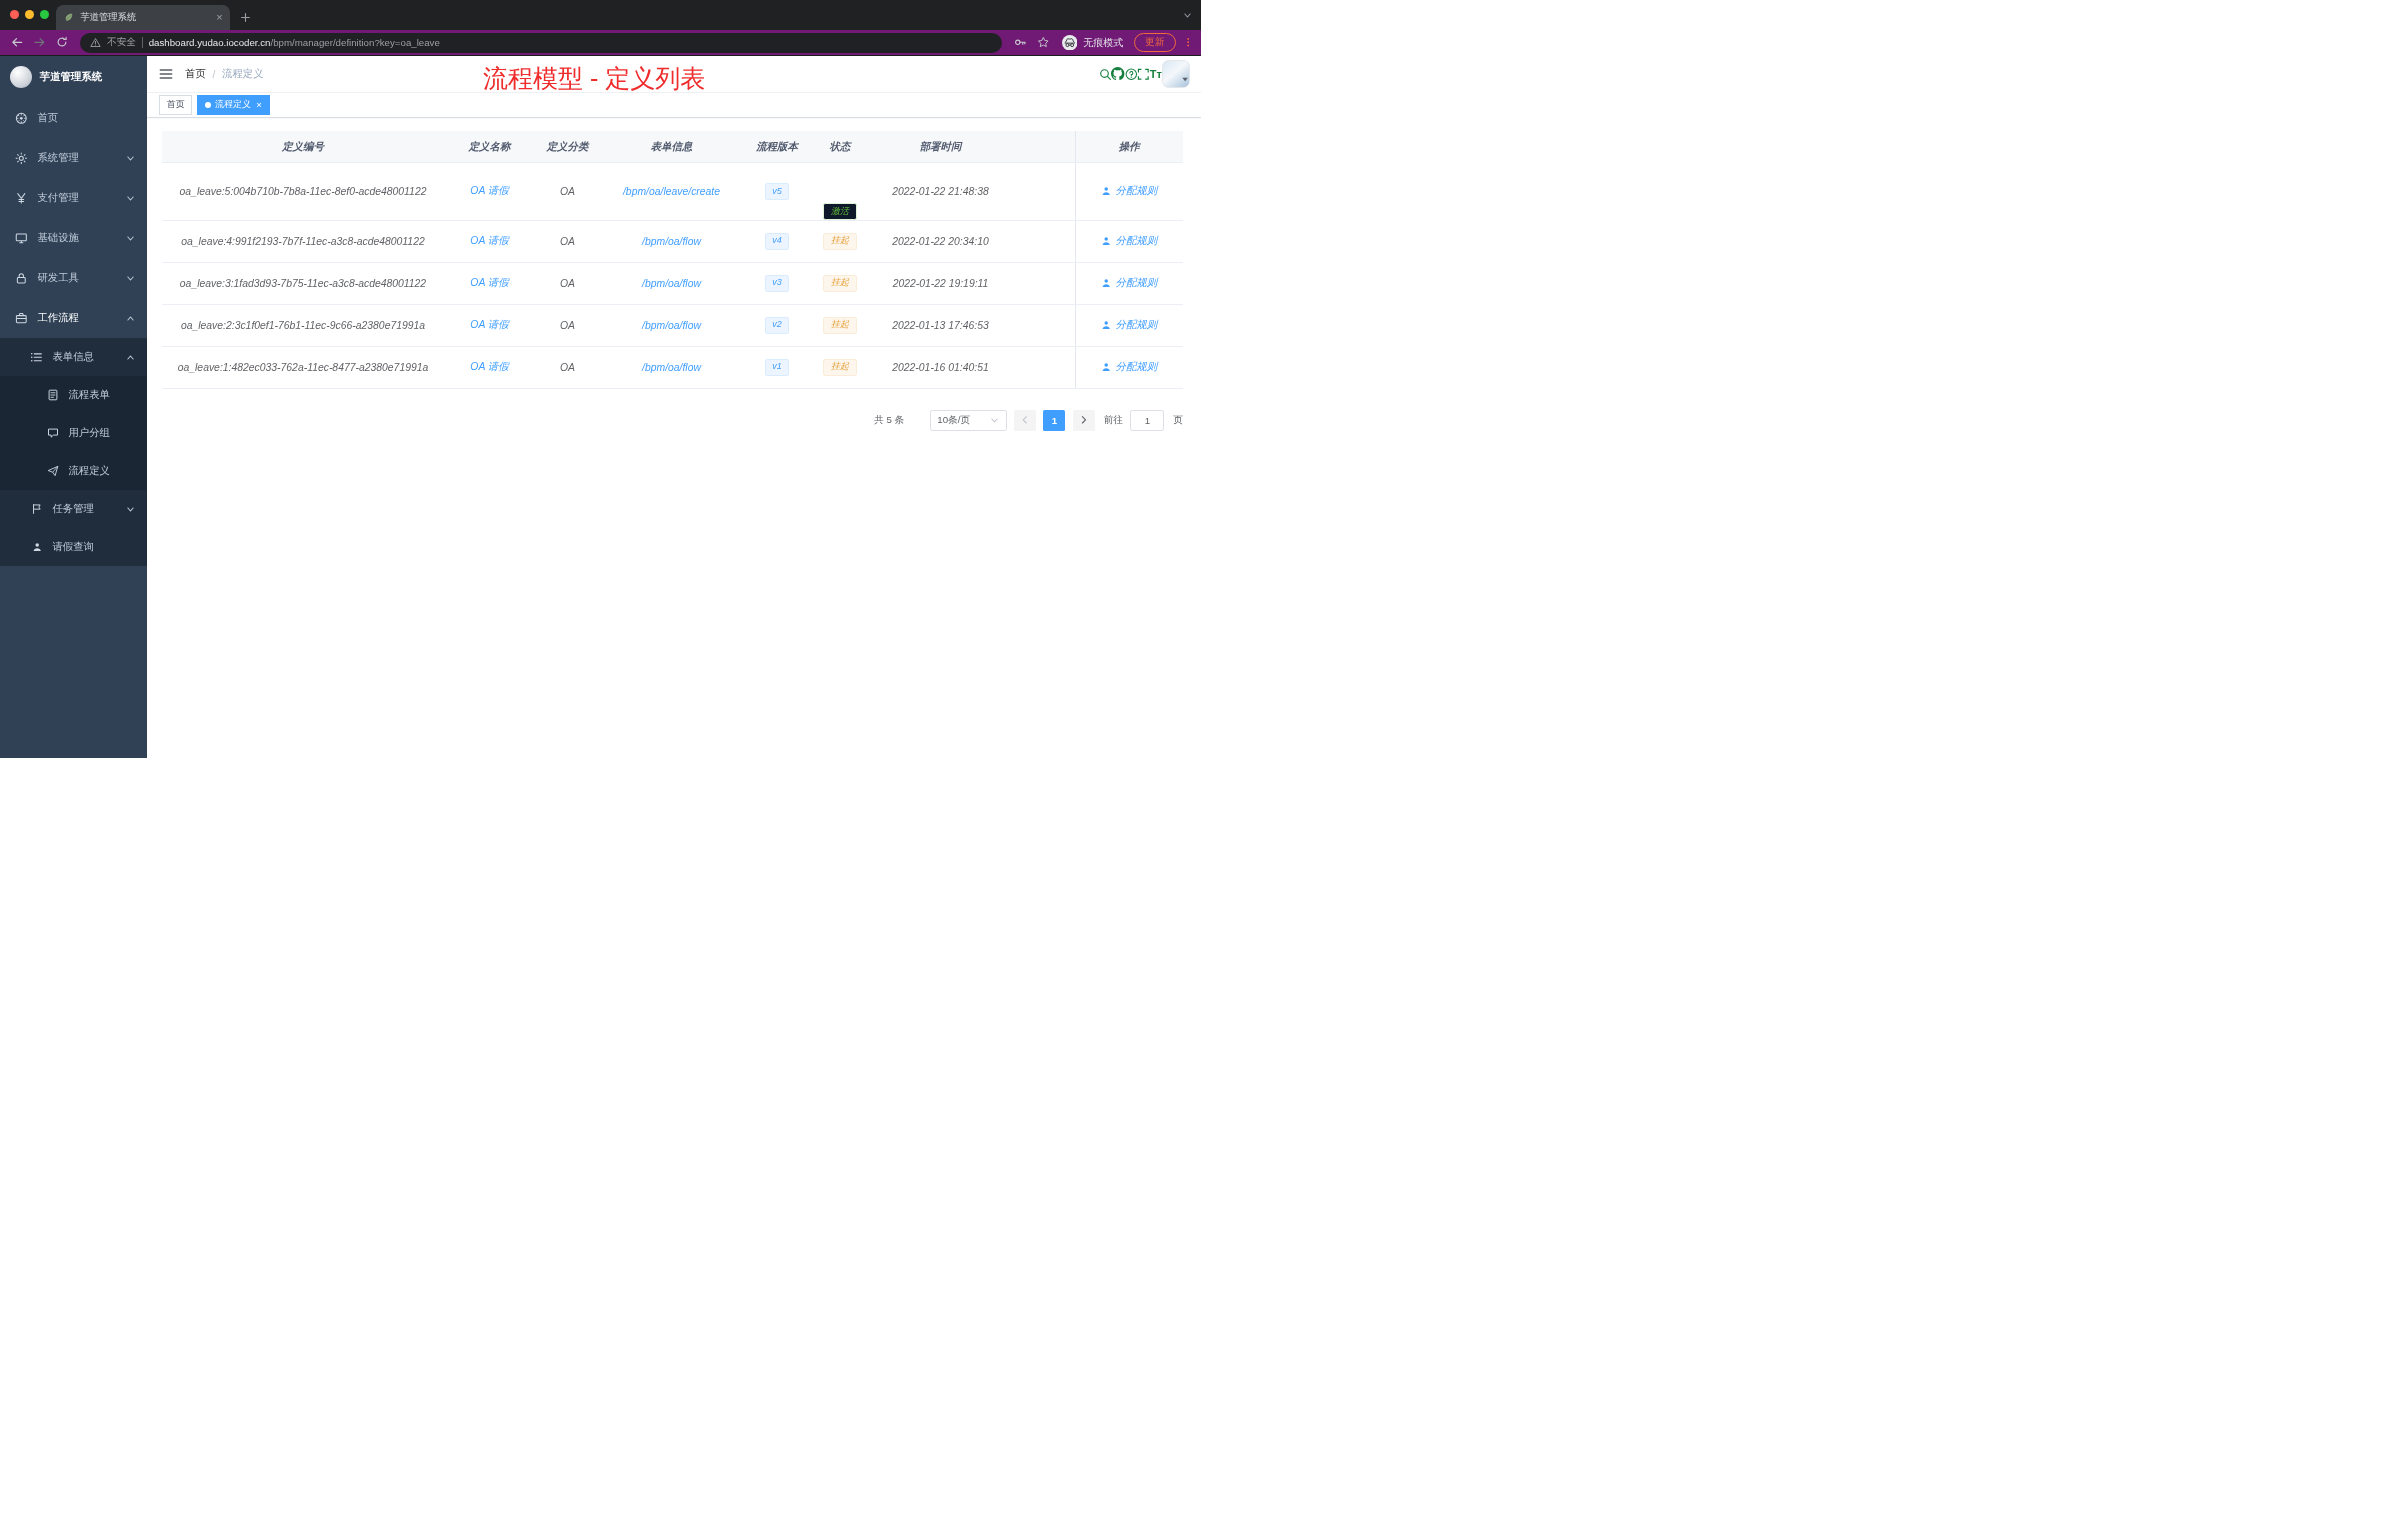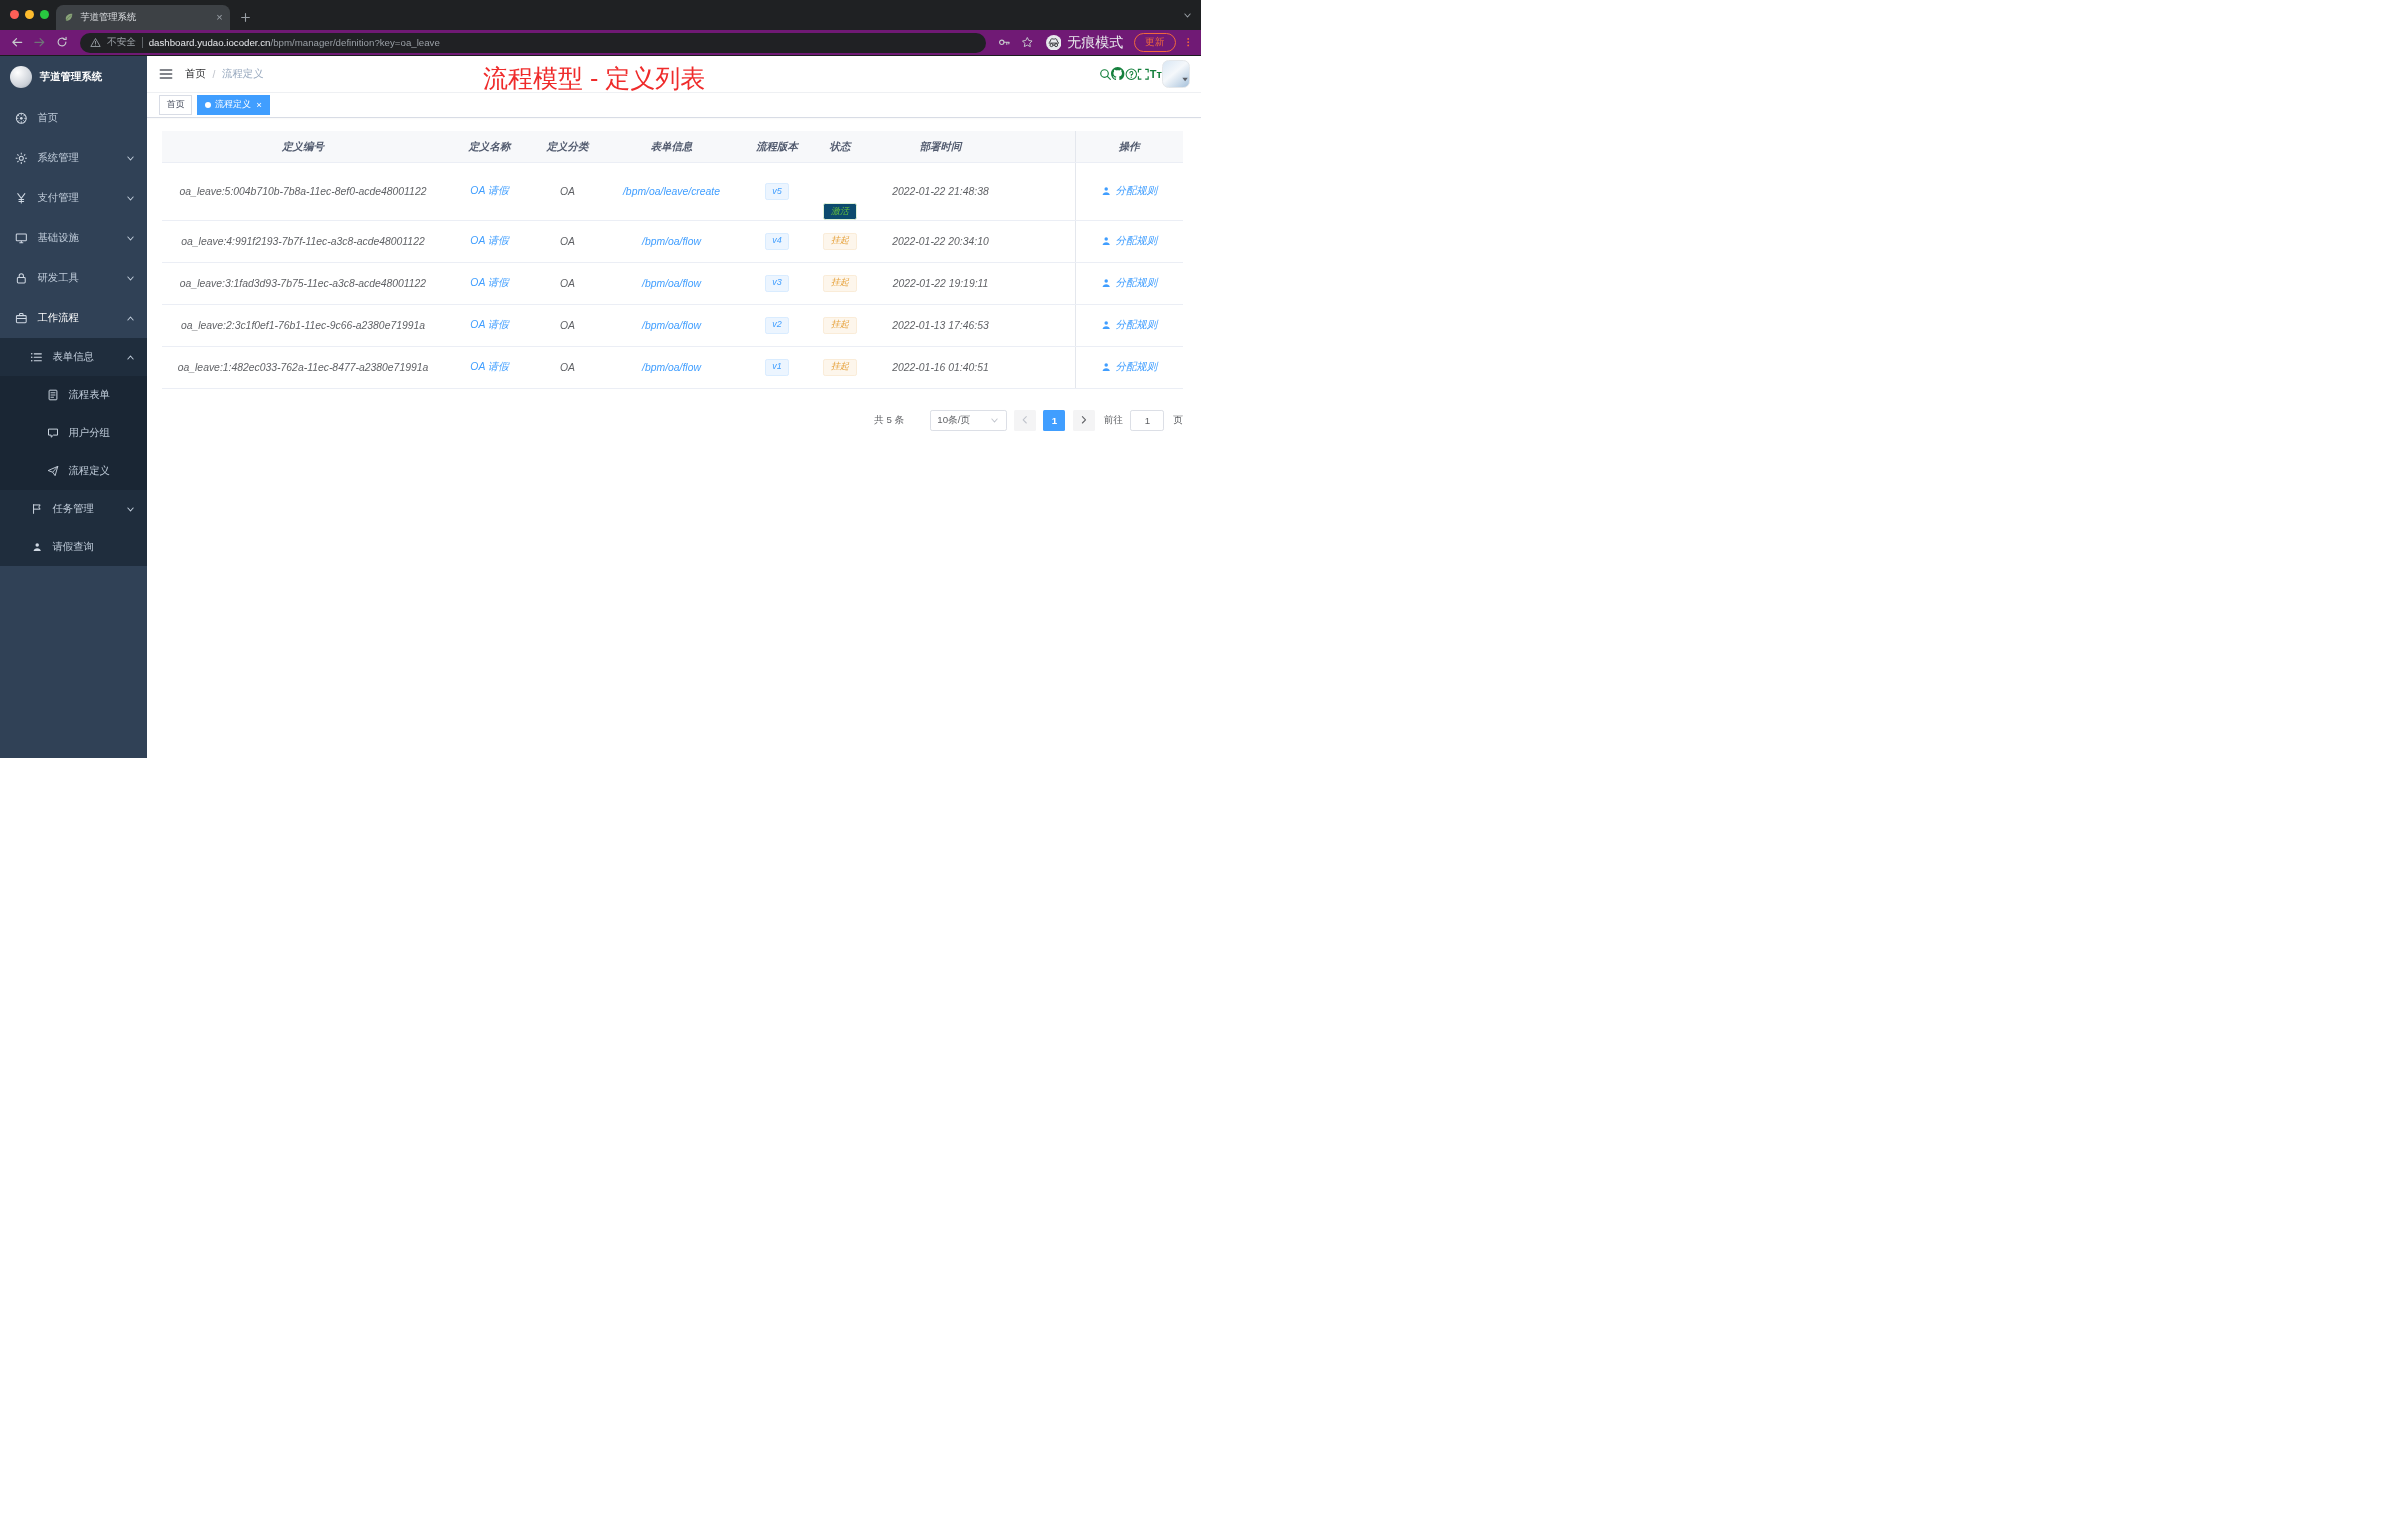--- a/index.html
+++ b/index.html
@@ -22,21 +22,21 @@
 
   .toolbar{height:26px;background:#701a75;display:flex;align-items:center;padding:0 7.4px;gap:3px;border-bottom:0.7px solid #1b1c1e;}
   .nav-btn{width:19.3px;height:19.3px;border-radius:50%;display:flex;align-items:center;justify-content:center;color:#c7cace;}
   .nav-btn.dim{color:#6f7378;}
   .omnibox{flex:1;height:20px;margin:0 6px;background:#202124;border-radius:10.4px;display:flex;align-items:center;padding:0 9.7px;gap:6px;font-size:9.7px;color:#9aa0a6;min-width:0;}
   .omnibox .sep{width:0.7px;height:10.4px;background:#5f6368;flex-shrink:0;}
   .url{white-space:nowrap;overflow:hidden;text-overflow:ellipsis;}
   .host{color:#e8eaed;font-weight:400;font-style:normal;}
   .path{color:#9aa0a6;}
   .tool-btn{width:19.3px;display:flex;justify-content:center;color:#c7cace;}
-  .profile{display:flex;align-items:center;gap:6px;color:#e8eaed;font-size:14px;margin:0 7.4px 0 6px;white-space:nowrap;}
+  .profile{display:flex;align-items:center;gap:6px;color:#e8eaed;font-size:10px;margin:0 7.4px 0 6px;white-space:nowrap;}
   .update-chip{border:1.1px solid #f1693c;color:#f1693c;padding:2.2px 10.4px;border-radius:11px;font-size:9.7px;white-space:nowrap;}
   .kebab{color:#f1693c;margin-left:4.5px;}
 
   
   .app{display:flex;height:702px;}
   .sidebar{width:147px;background:#304156;flex-shrink:0;overflow:hidden;}
   .logo-row{height:42px;display:flex;align-items:center;gap:7.4px;padding:0 10.4px;}
   .logo-avatar{width:22px;height:22px;border-radius:50%;background:radial-gradient(circle at 35% 30%,#ffffff,#cdd2d9 65%,#98a1ab);flex-shrink:0;}
   .logo-title{color:#fff;font-size:10.4px;font-weight:700;white-space:nowrap;}
   .menu-item{display:flex;align-items:center;gap:9px;color:#bfcbd9;font-size:10.4px;}
@@ -69,21 +69,21 @@
   .tag .tag-close{margin-left:5.2px;font-size:9.7px;line-height:1;}
 
   .content{flex:1;padding:13.4px 18px 0 15px;overflow:hidden;}
   table.def-table{width:100%;border-collapse:collapse;table-layout:fixed;font-style:italic;}
   .def-table th{height:31px;background:#f7f8fa;color:#515a6e;font-size:10.4px;font-weight:700;text-align:center;border-bottom:0.7px solid #ebeef5;white-space:nowrap;}
   .def-table td{height:42px;font-size:10.4px;color:#606266;text-align:center;border-bottom:0.7px solid #ebeef5;white-space:nowrap;overflow:hidden;text-overflow:ellipsis;}
   .def-table th.op,.def-table td.op{border-left:0.7px solid #e4e7ed;}
   a.link{color:#409eff;text-decoration:none;}
   .el-tag{display:inline-block;padding:0.7px 6.7px;font-size:9px;border-radius:2.2px;line-height:13.4px;}
   .el-tag.ver{background:#ecf5ff;border:0.7px solid #d9ecff;color:#409eff;}
-  .el-tag.success{background:#0c4a6e;border:0.7px solid #e1f3d8;color:#67c23a;margin-top:40px;}
+  .el-tag.success{background:#0f172a;border:0.7px solid #e1f3d8;color:#67c23a;margin-top:40px;}
   .el-tag.warning{background:#fdf6ec;border:0.7px solid #faecd8;color:#e6a23c;}
   .op-link{display:inline-flex;align-items:center;gap:3.7px;}
   .op-link .icon{color:#409eff;}
 
   .pagination{display:flex;justify-content:flex-end;align-items:center;margin-top:21px;gap:7.4px;font-size:9.7px;color:#606266;}
   .pg-total{margin-right:18px;}
   .pg-size{width:77px;height:21px;border:0.7px solid #dcdfe6;border-radius:2.2px;display:flex;align-items:center;justify-content:space-between;padding:0 6.7px;background:#fff;color:#606266;}
   .pg-size .icon{color:#c0c4cc;}
   .pg-btn{min-width:22px;height:21px;border:none;border-radius:1.5px;background:#f4f4f5;color:#606266;display:inline-flex;align-items:center;justify-content:center;font-size:9.7px;}
   .pg-btn.prev{color:#c0c4cc;}

